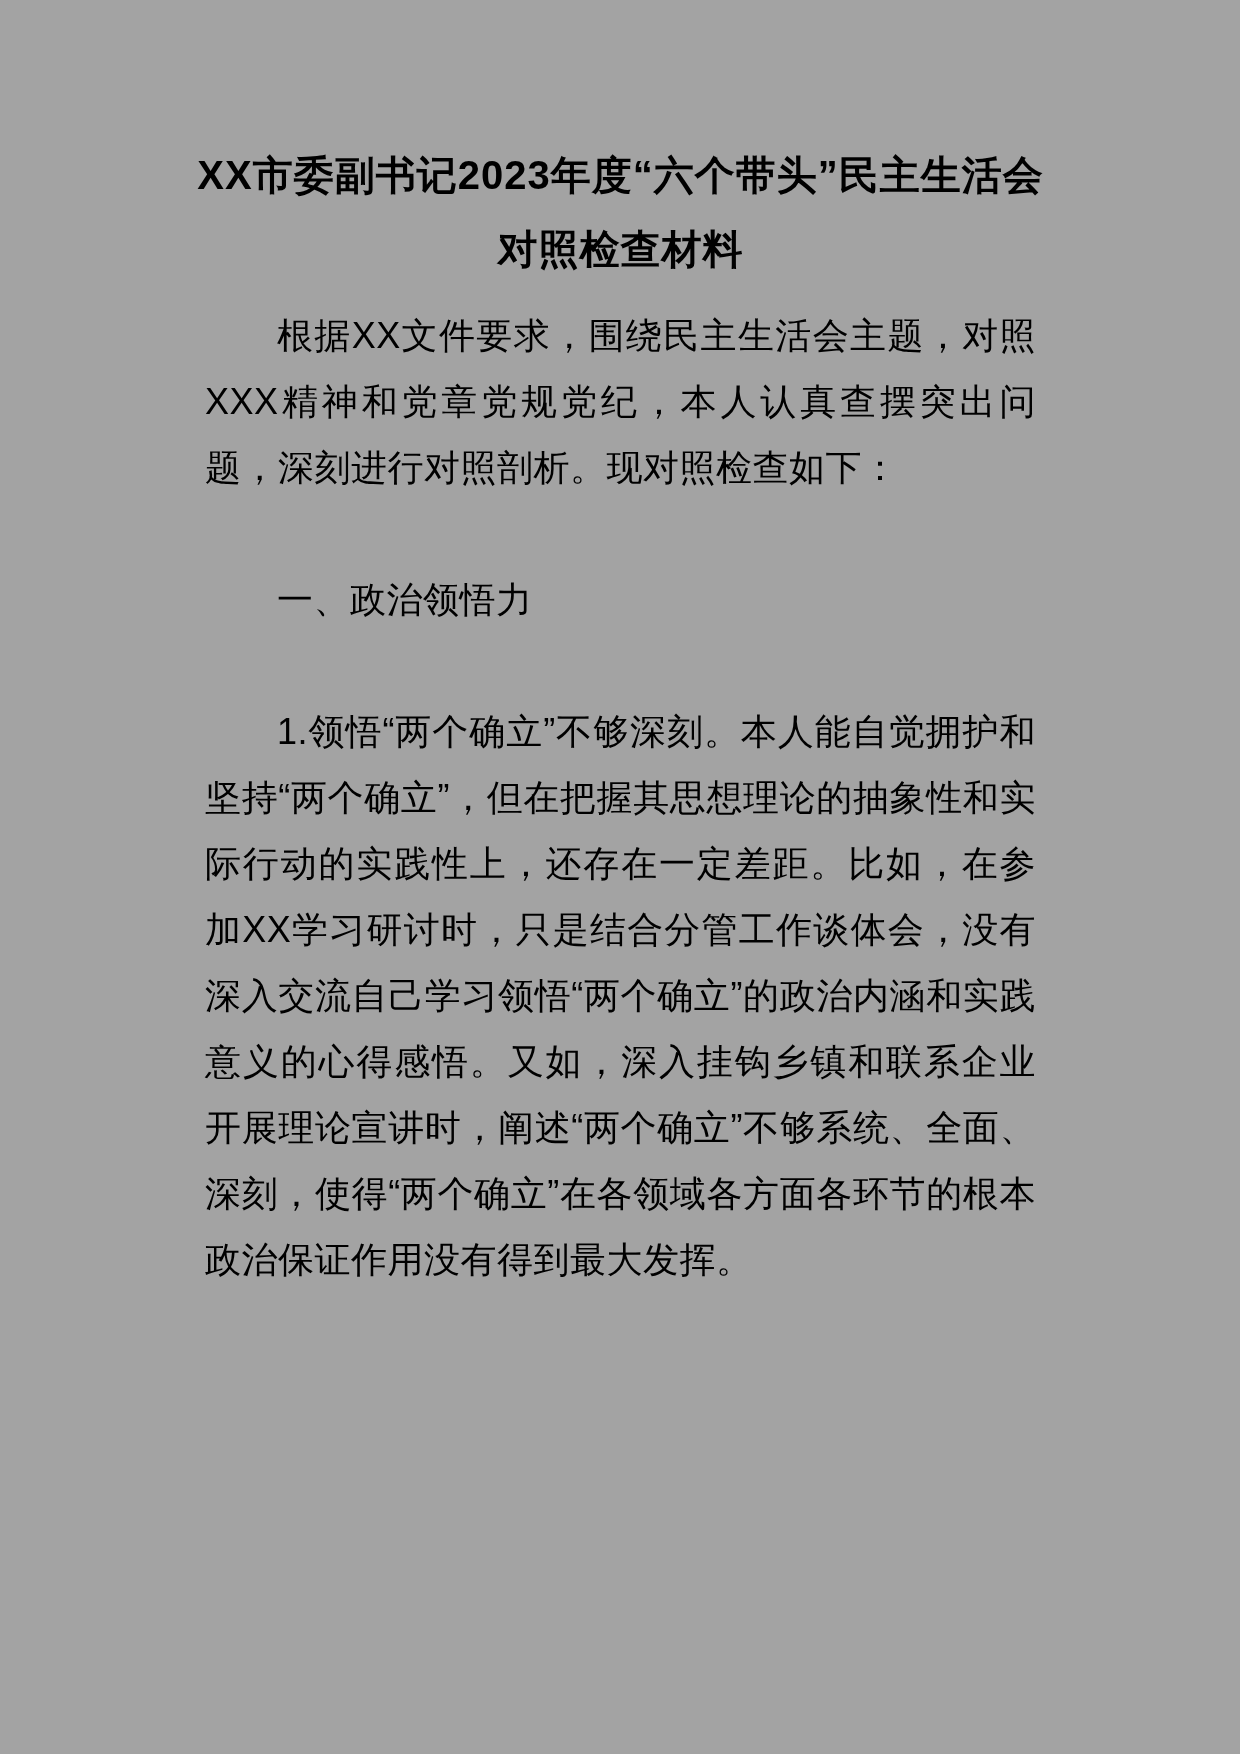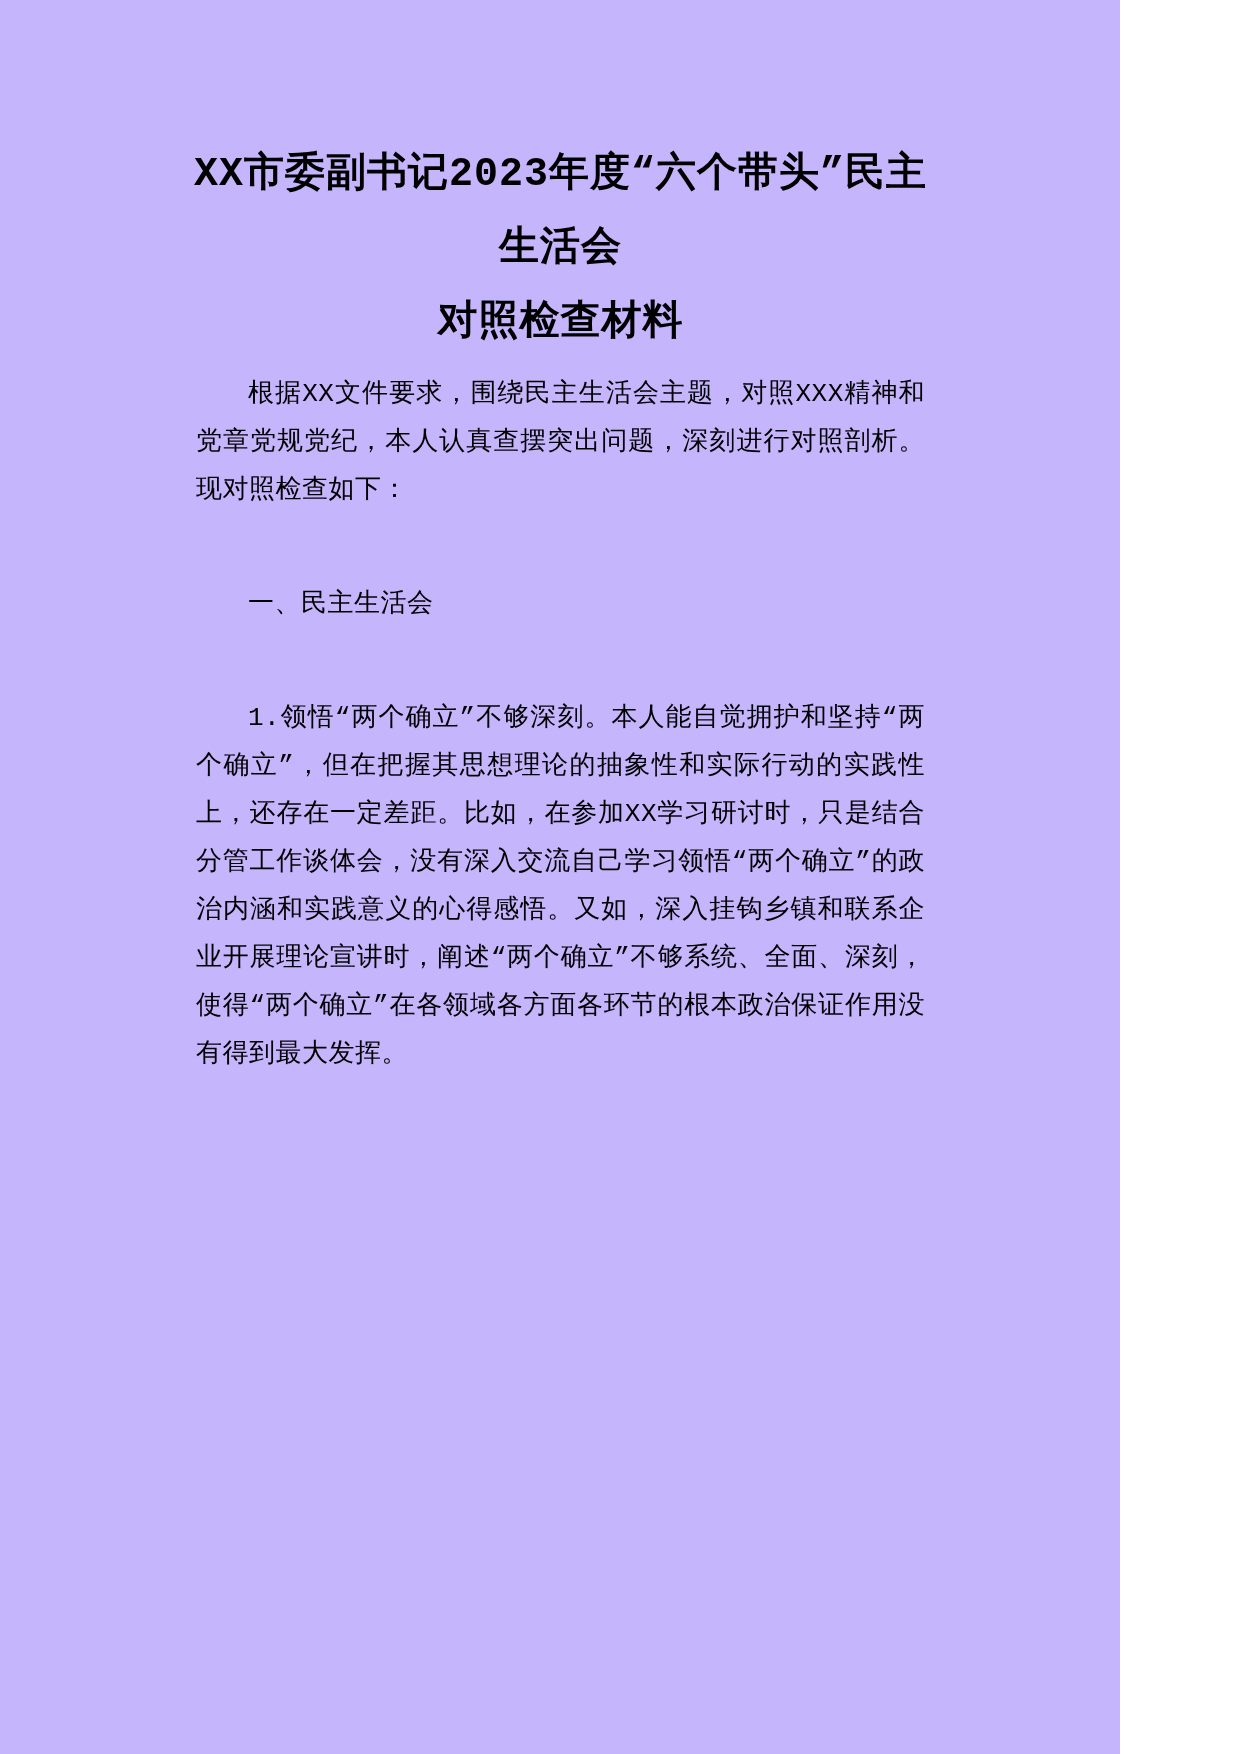--- a/index.html
+++ b/index.html
@@ -2,63 +2,63 @@
 <html><head>
 <meta charset="utf-8">
 <style>
   html, body {
     margin: 0;
     padding: 0;
     background: #ffffff;
   }
   .page {
     position: relative;
-    width: 1120px;
+    width: 1240px;
     height: 1754px;
     box-sizing: border-box;
-    background: #c4b5fd;
+    background: #a3a3a3;
     color: #000000;
     padding: 138px 187px 0 188px;
     overflow: hidden;
-    font-family: Liberation Mono, monospace;
+    font-family: Liberation Sans, sans-serif;
   }
   .doc-title {
     margin: 0 0 10px 0;
     font-size: 40px;
     font-weight: bold;
     line-height: 74px;
     text-align: center;
     letter-spacing: 1px;
   }
   .title-line {
     display: block;
   }
   .para {
-    margin: 8px;
-    font-size: 26px;
+    margin: 17px;
+    font-size: 36px;
     font-weight: normal;
-    line-height: 48px;
+    line-height: 66px;
     text-align: justify;
     text-justify: inter-ideograph;
     text-indent: 2em;
     letter-spacing: 0.5px;
   }
   .blank-line-before {
     margin-top: 66px;
   }
 </style>
 </head>
 <body>
 
 <div class="page">
   <h1 class="doc-title">
     <span class="title-line">XX市委副书记2023年度“六个带头”民主生活会</span>
     <span class="title-line">对照检查材料</span>
   </h1>
 
   <p class="para">根据XX文件要求，围绕民主生活会主题，对照XXX精神和党章党规党纪，本人认真查摆突出问题，深刻进行对照剖析。现对照检查如下：</p>
 
-  <p class="para blank-line-before">一、民主生活会</p>
+  <p class="para blank-line-before">一、政治领悟力</p>
 
 
   <p class="para blank-line-before">1.领悟“两个确立”不够深刻。本人能自觉拥护和坚持“两个确立”，但在把握其思想理论的抽象性和实际行动的实践性上，还存在一定差距。比如，在参加XX学习研讨时，只是结合分管工作谈体会，没有深入交流自己学习领悟“两个确立”的政治内涵和实践意义的心得感悟。又如，深入挂钩乡镇和联系企业开展理论宣讲时，阐述“两个确立”不够系统、全面、深刻，使得“两个确立”在各领域各方面各环节的根本政治保证作用没有得到最大发挥。</p>
 
 </div>
 
 </body></html>

